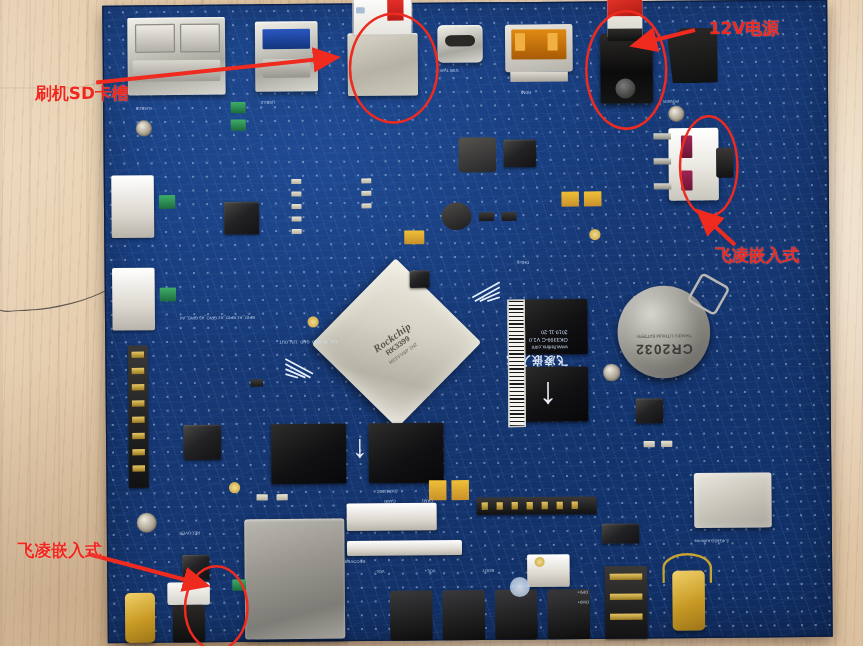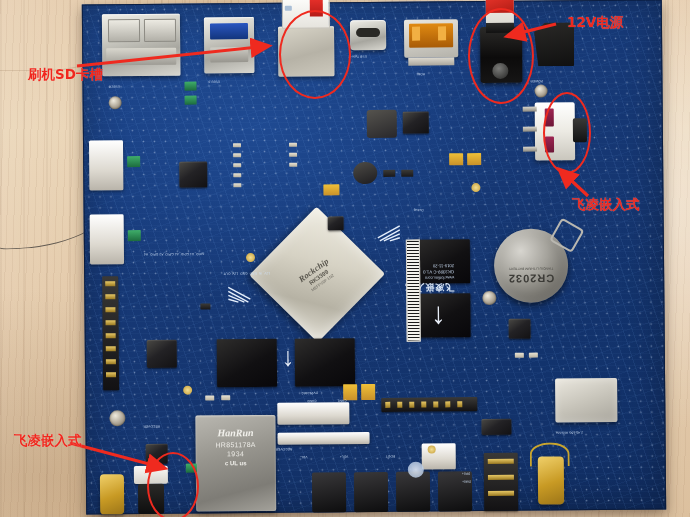--- a/index.html
+++ b/index.html
@@ -177,26 +177,20 @@
     <div class="pt" style="left:470px;top:222px;width:22px;height:22px;border:2px solid #b9b7b0;border-radius:4px;transform:rotate(30deg);"></div>
 
     <div class="pt" style="left:470px;top:378px;width:62px;height:44px;
         background:linear-gradient(160deg,#eae7de,#c5c2b8 55%,#a8a59c);border-radius:2px;
         box-shadow:0 2px 4px rgba(0,0,0,.45), inset 0 0 8px rgba(255,255,255,.35);"></div>
     <div class="silk up" style="left:470px;top:430px;">2.4G&amp;5G Antenna</div>
 
     <div class="pt" style="left:110px;top:412px;width:80px;height:96px;
         background:linear-gradient(165deg,#b9b7b0 0%,#97958e 40%,#7e7c76 75%,#a4a29b 100%);
         border-radius:2px;box-shadow:0 2px 5px rgba(0,0,0,.5), inset 0 1px 2px rgba(255,255,255,.45);"></div>
-    <div class="pt" style="left:116px;top:424px;width:68px;height:54px;text-align:center;">
-      <div style="color:#f2f1ec;font-size:10px;font-weight:bold;font-style:italic;font-family:'Liberation Serif',serif;line-height:1.1;">HanRun</div>
-      <div style="color:#edece7;font-size:7px;margin-top:3px;letter-spacing:.3px;">HR851178A</div>
-      <div style="color:#edece7;font-size:7px;margin-top:2px;letter-spacing:.5px;">1934</div>
-      <div style="color:#f0efea;font-size:6px;margin-top:3px;font-weight:bold;">c UL us</div>
-    </div>
 
     <div class="pt" style="left:48px;top:462px;width:34px;height:18px;background:linear-gradient(180deg,#fafaf7,#d5d2ca);border-radius:2px;box-shadow:0 1px 2px rgba(0,0,0,.4);"></div>
     <div class="pt" style="left:52px;top:480px;width:26px;height:30px;background:linear-gradient(180deg,#2a2927,#0e0e0e);border-radius:2px;"></div>
 
     <div class="pt" style="left:14px;top:470px;width:24px;height:40px;background:linear-gradient(160deg,#f0d06a,#c89a24 55%,#9c7518);border-radius:4px;box-shadow:0 2px 4px rgba(0,0,0,.45);"></div>
     <div class="pt" style="left:452px;top:456px;width:26px;height:48px;background:linear-gradient(160deg,#f0d06a,#c89a24 55%,#9c7518);border-radius:4px;box-shadow:0 2px 4px rgba(0,0,0,.45);"></div>
     <div class="pt" style="left:444px;top:442px;width:36px;height:22px;border:2.5px solid #c9a52e;border-radius:50% 50% 0 0;border-bottom:none;"></div>
 
     <div class="pt" style="left:226px;top:470px;width:34px;height:40px;background:linear-gradient(170deg,#39383a,#0d0d0e);border-radius:2px;"></div>
     <div class="pt" style="left:268px;top:470px;width:34px;height:40px;background:linear-gradient(170deg,#39383a,#0d0d0e);border-radius:2px;"></div>

